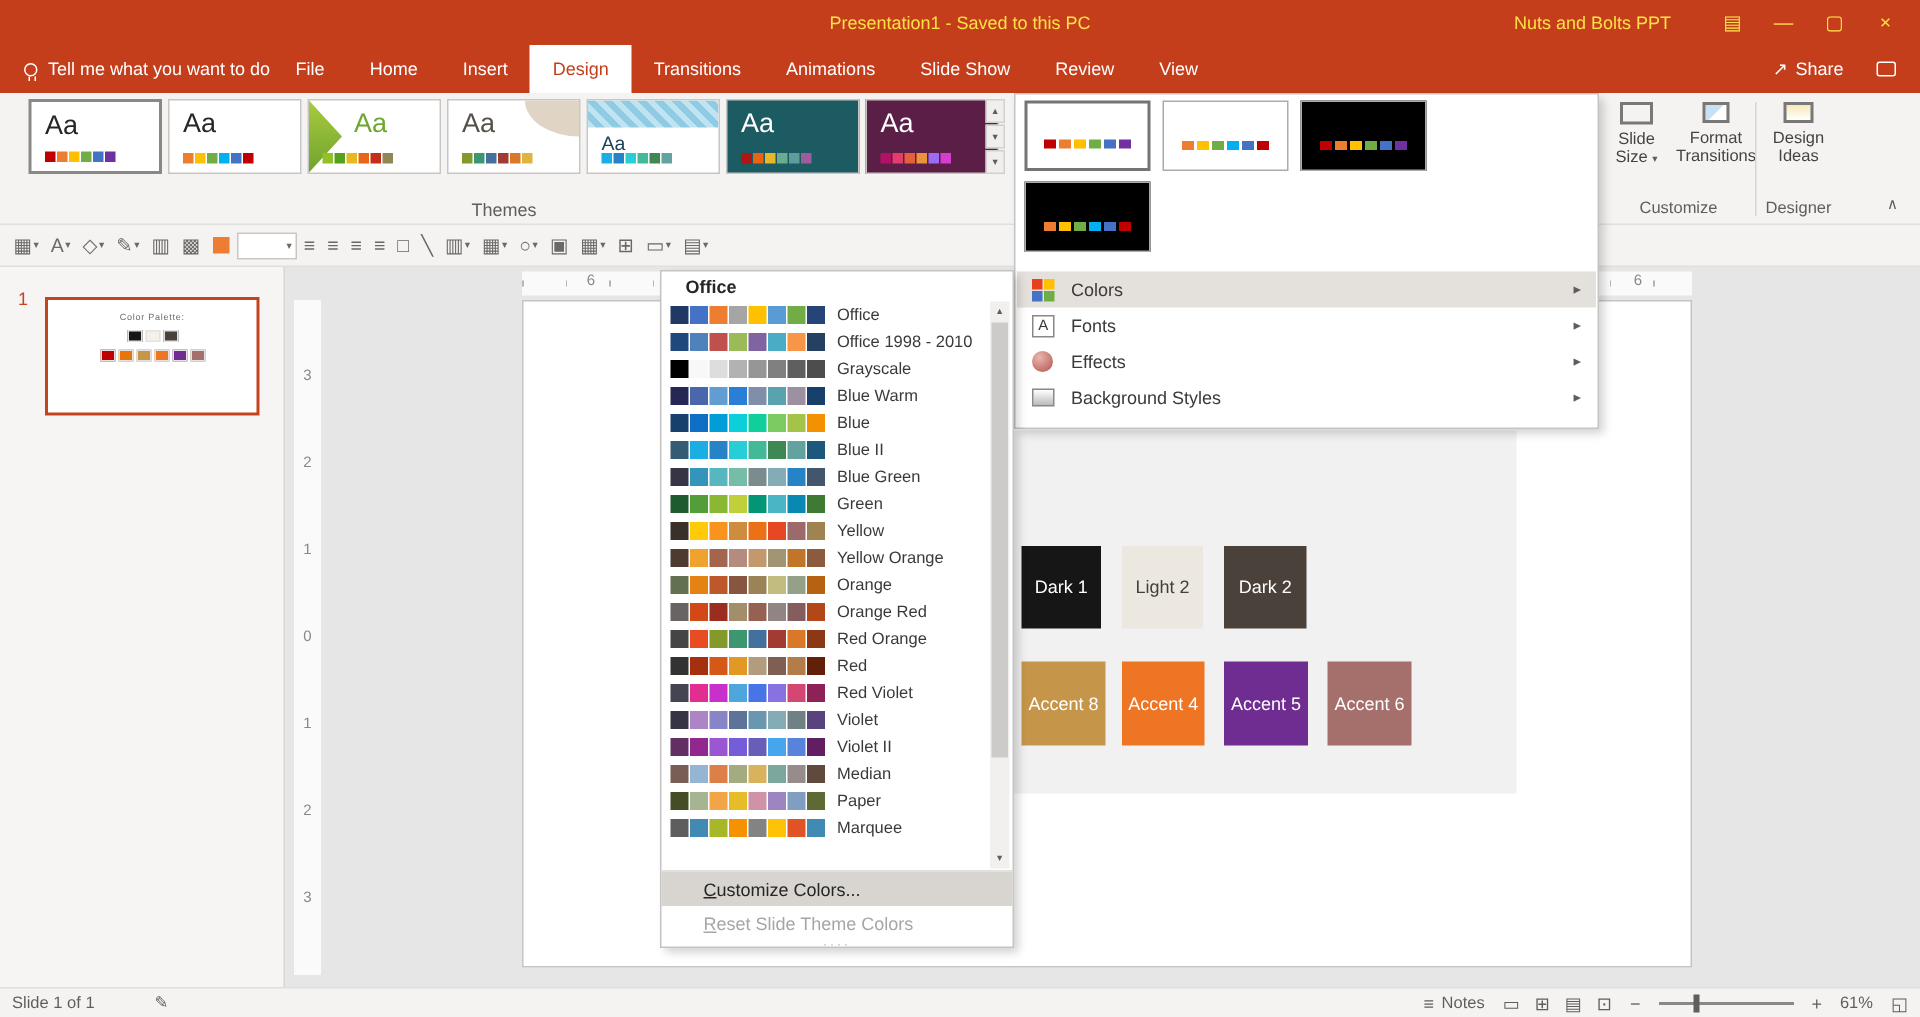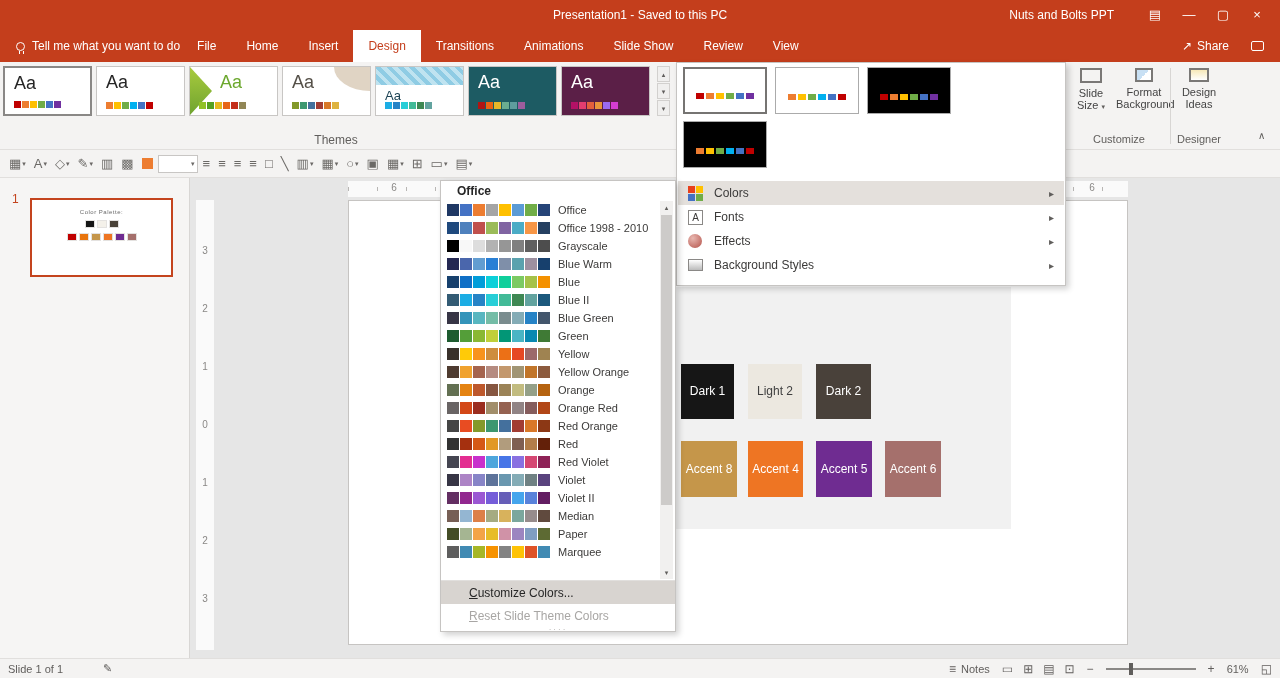--- a/index.html
+++ b/index.html
@@ -3,21 +3,21 @@
 <meta charset="utf-8">
 <style>
   :root{ --red:#C43E1C; }
   *{box-sizing:border-box;}
   body{margin:0;background:#999;}
   #app{position:relative;width:1280px;height:678px;background:#E6E6E6;
        font-family:"Liberation Sans",sans-serif;overflow:hidden;color:#3B3A39;}
 
   
   #titlebar{position:absolute;left:0;top:0;width:100%;height:30px;background:var(--red);
-            color:#ffffff;font-size:12px;}
+            color:#fde047;font-size:12px;}
   .tb-title{position:absolute;left:0;right:0;top:0;height:30px;line-height:30px;text-align:center;}
   .tb-right{position:absolute;right:6px;top:0;height:30px;display:flex;align-items:center;gap:0;}
   .tb-account{margin-right:24px;}
   .tb-btn{width:34px;text-align:center;line-height:30px;cursor:default;font-size:13px;}
 
   
   #tabbar{position:absolute;left:0;top:30px;width:100%;height:32px;background:var(--red);
           display:flex;align-items:stretch;color:#fff;font-size:12px;}
   #tabs{display:flex;align-items:stretch;padding-left:2px;}
   .tab{padding:0 15px;display:flex;align-items:center;}
@@ -26,21 +26,21 @@
   .bulb{width:9px;height:9px;border:1px solid #fff;border-radius:50%;position:relative;display:inline-block;}
   .bulb::after{content:"";position:absolute;left:2px;top:8px;width:3px;height:3px;
                border-left:1px solid #fff;border-right:1px solid #fff;}
   .tb-share-wrap{margin-left:auto;display:flex;align-items:center;gap:22px;padding-right:16px;}
   #share{display:flex;align-items:center;gap:5px;}
   .comment-bubble{width:13px;height:10px;border:1px solid #fff;border-radius:2px;display:inline-block;}
 
   
   #ribbon{position:absolute;left:0;top:62px;width:100%;height:88px;background:#F4F3F2;
           border-bottom:1px solid #E1DFDD;}
-  #themes-gallery{position:absolute;left:0;top:0;width:788px;height:60px;}
+  #themes-gallery{position:absolute;left:16px;top:0;width:788px;height:60px;}
   .theme-thumb{position:absolute;top:4px;width:89px;height:50px;background:#fff;
                border:1px solid #C8C6C4;overflow:hidden;}
   .theme-thumb.selected{border:2px solid #8A8886;}
   .aa{position:absolute;left:9px;top:6px;font-size:18px;line-height:1;}
   .theme-thumb:has(.deco-integral) .aa{top:22px;font-size:13px;}
   .theme-thumb:has(.deco-facet) .aa{left:30px;}
   .strip{position:absolute;left:9px;bottom:6px;display:flex;gap:1px;}
   .strip i{width:7px;height:7px;display:block;}
   .deco-facet{position:absolute;left:0;top:0;width:22px;height:100%;
               background:linear-gradient(180deg,#A9CB3E,#6FA32F);
@@ -289,21 +289,21 @@
     <div class="themes-label">Themes</div>
 
     <div class="vdiv" style="left:1064px"></div>
     <div class="cust-btn" style="left:1068px;width:46px">
       <div class="icon-slide"></div>
       <span>Slide Size</span>
       <span class="caret">▾</span>
     </div>
     <div class="cust-btn" style="left:1116px;width:56px">
       <div class="icon-fmtbg"></div>
-      <span>Format Background</span>
+      <span>Format Transitions</span>
     </div>
     <div class="vdiv" style="left:1170px"></div>
     <div class="cust-btn" style="left:1174px;width:50px">
       <div class="icon-ideas"></div>
       <span>Design Ideas</span>
     </div>
     <div class="grp-label" style="left:1074px;width:90px">Customize</div>
     <div class="grp-label" style="left:1172px;width:54px">Designer</div>
     <span id="collapse-ribbon">∧</span>
   </div>

